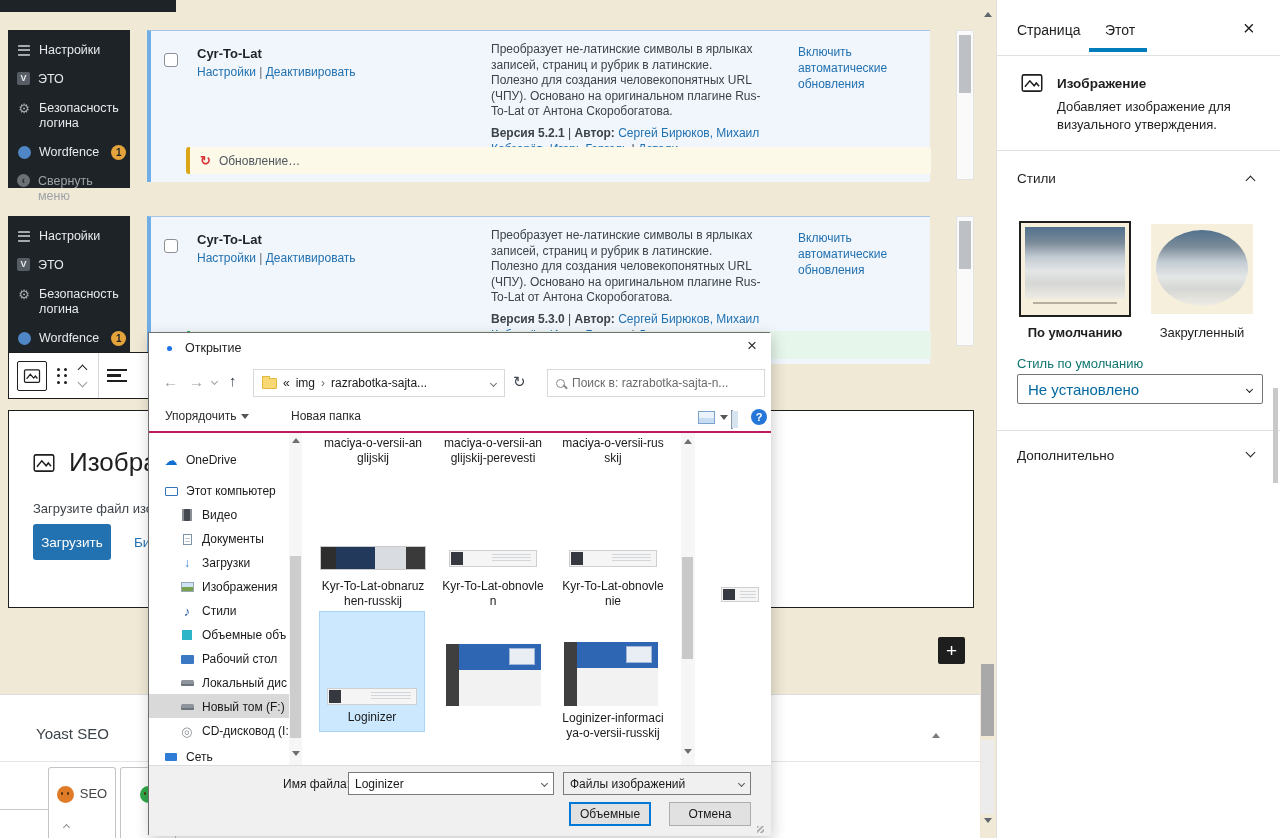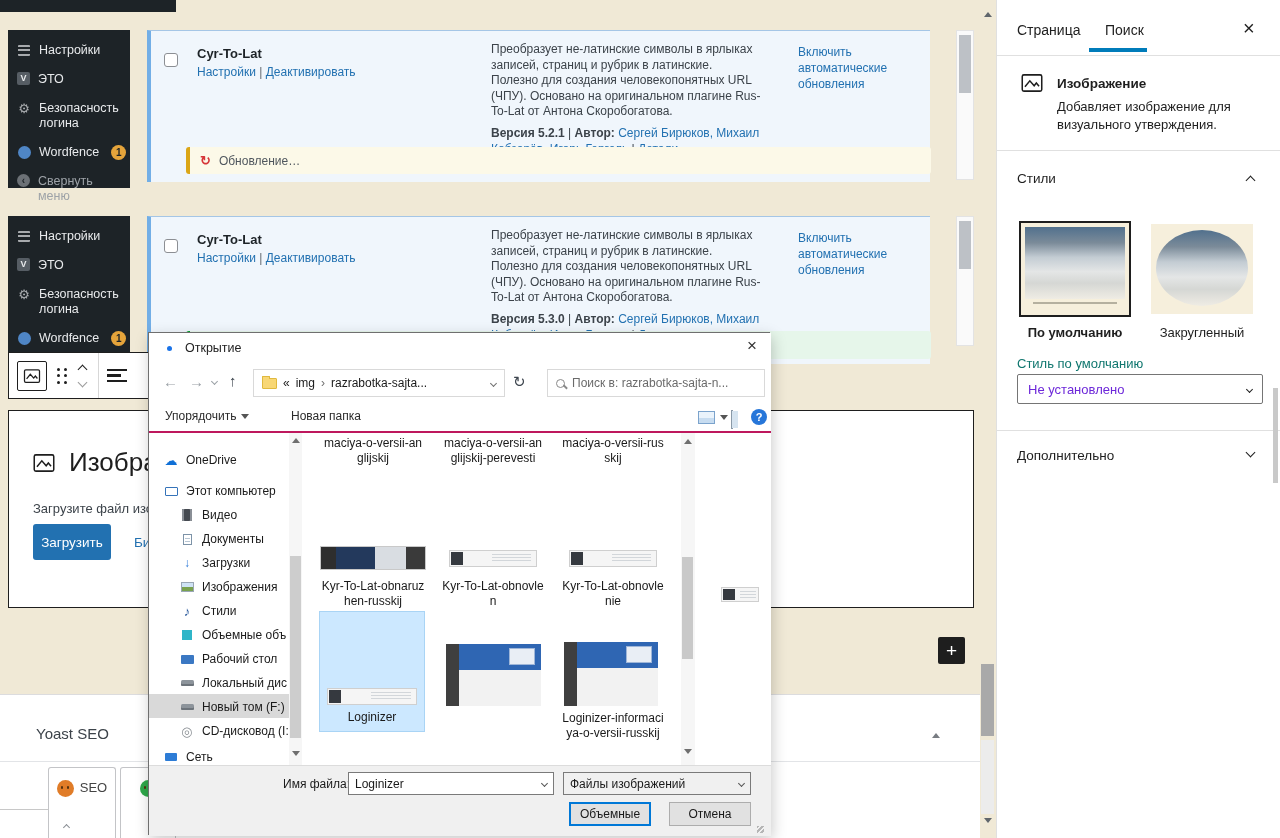--- a/index.html
+++ b/index.html
@@ -42,21 +42,21 @@
   .caret.sm{width:5px;height:5px;border-width:1.3px}
   .tri-d{width:0;height:0;border-left:4px solid transparent;border-right:4px solid transparent;border-top:5px solid currentColor}
   .tri-u{width:0;height:0;border-left:4px solid transparent;border-right:4px solid transparent;border-bottom:5px solid currentColor}
   
   .ph{background:#fff;border:1px solid #1e1e1e;overflow:hidden}
   .ph-title{font-size:26px;color:#1e1e1e}
   .ph-hint{font-size:13px;color:#3c434a}
   .btn-primary{background:#2271b1;color:#fff;border-radius:3px;font-size:13.5px;display:flex;align-items:center;justify-content:center}
   
   .yoast{background:#fff;border-top:1px solid #dcdcde}
-  .ytab{background:#fff;border:1px solid #c3c4c7;border-bottom:none;border-radius:3px 3px 0 0;display:flex;align-items:flex-start;justify-content:center;gap:6px;padding-top:12px;font-size:13px;color:#444}
+  .ytab{background:#fff;border:1px solid #c3c4c7;border-bottom:none;border-radius:3px 3px 0 0;display:flex;align-items:flex-start;justify-content:center;gap:6px;padding-top:18px;font-size:13px;color:#444}
   .smile{border-radius:50%;position:relative;width:17px;height:17px;flex:none}
   .smile::before{content:"";position:absolute;left:4px;top:6px;width:2.5px;height:2.5px;border-radius:50%;background:#54320f;box-shadow:6px 0 0 #54320f}
   .smile.orange{background:#e07c28}
   .smile.green{background:#2fa84a}
   
   .sb-arrow{color:#60666c}
   
   .dlg{background:#fff;border:1px solid #6f6f6f;box-shadow:2px 5px 14px rgba(0,0,0,.22);z-index:40}
   .dlg .glyph{color:#9aa0a6;font-size:15px;line-height:1}
   .dlg .glyph.dark{color:#3f4750}
@@ -109,21 +109,21 @@
   .iclose{position:absolute;font-size:20px;color:#1e1e1e;line-height:1}
   .icard-title{font-size:13.5px;font-weight:bold;color:#1e1e1e}
   .icard-desc{font-size:13px;color:#1e1e1e;line-height:1.4}
   .ihead{font-size:13.5px;font-weight:500;color:#1e1e1e}
   .divider{position:absolute;left:0;right:0;height:1px;background:#e0e0e0}
   .prev{position:absolute;background:#f6efdc;padding:4px}
   .prev.sel{border:2px solid #1e1e1e}
   .pimg{background:linear-gradient(180deg,#51708d 0%,#7b8b99 22%,#c3ccd3 42%,#e4e6e6 62%,#d5d7d4 78%,#efece4 100%)}
   .pcap{height:2px;background:#b5b09f;margin:3px auto 0;width:84%}
   .plabel{position:absolute;font-size:13px;color:#1e1e1e;text-align:center}
-  .isel{position:absolute;border:1px solid #757575;border-radius:2px;display:flex;align-items:center;justify-content:space-between;padding:8px 10px;font-size:13px;color:#6d28d9;background:#fff}
+  .isel{position:absolute;border:1px solid #757575;border-radius:2px;display:flex;align-items:center;justify-content:space-between;padding:8px 10px;font-size:15px;color:#0369a1;background:#fff}
 </style>
 </head>
 <body>
 
 <div class="abs canvas">
   <div class="abs topstrip" style="left:0;top:0;width:176px;height:12px"></div>
 
   <div class="abs wp-sb" style="left:8px;top:30px;width:122px;height:158px">
     <div class="row">
         <span class="wico">
@@ -460,21 +460,21 @@
     </div>
     <div class="abs wbtn primary" style="left:420px;top:36px;width:82px;height:24px">Объемные</div>
     <div class="abs wbtn" style="left:520px;top:36px;width:82px;height:24px">Отмена</div>
     <div class="abs" style="left:608px;top:60px;width:7px;height:7px;background:repeating-linear-gradient(135deg,#b5b5b5 0 1.5px,transparent 1.5px 3.5px)"></div>
   </div>
 </div>
 
 <div class="abs inspector">
   <div class="itabs">
     <span class="itab" style="left:20px">Страница</span>
-    <span class="itab" style="left:108px">Поиск</span>
+    <span class="itab" style="left:108px">Этот</span>
     <span class="itab-underline" style="left:92px;top:48px;width:58px"></span>
     <span class="iclose" style="left:246px;top:18px">×</span>
   </div>
   <div class="abs" style="left:22px;top:70px">
     <svg width="26" height="26" viewBox="0 0 24 24">
         <rect x="3" y="4.5" width="18" height="15" rx="1.5" fill="none" stroke="#1e1e1e" stroke-width="1.4"></rect>
         <path d="M5.5 15.5l4.5-5.5 4 4.5 2-2.5 2.5 3" fill="none" stroke="#1e1e1e" stroke-width="1.4"></path>
       </svg>
   </div>
   <div class="abs icard-title" style="left:60px;top:76px">Изображение</div>

